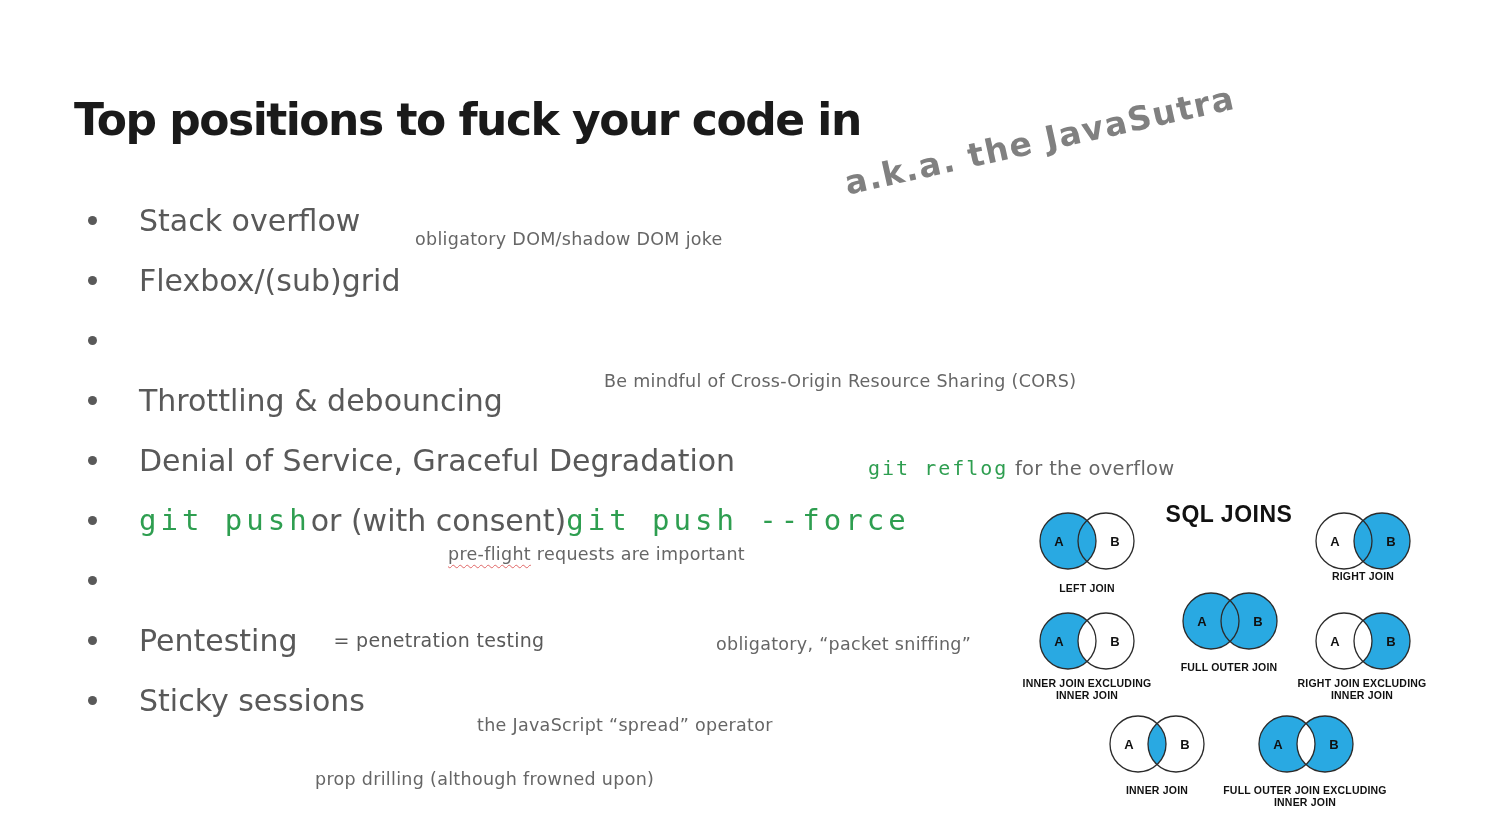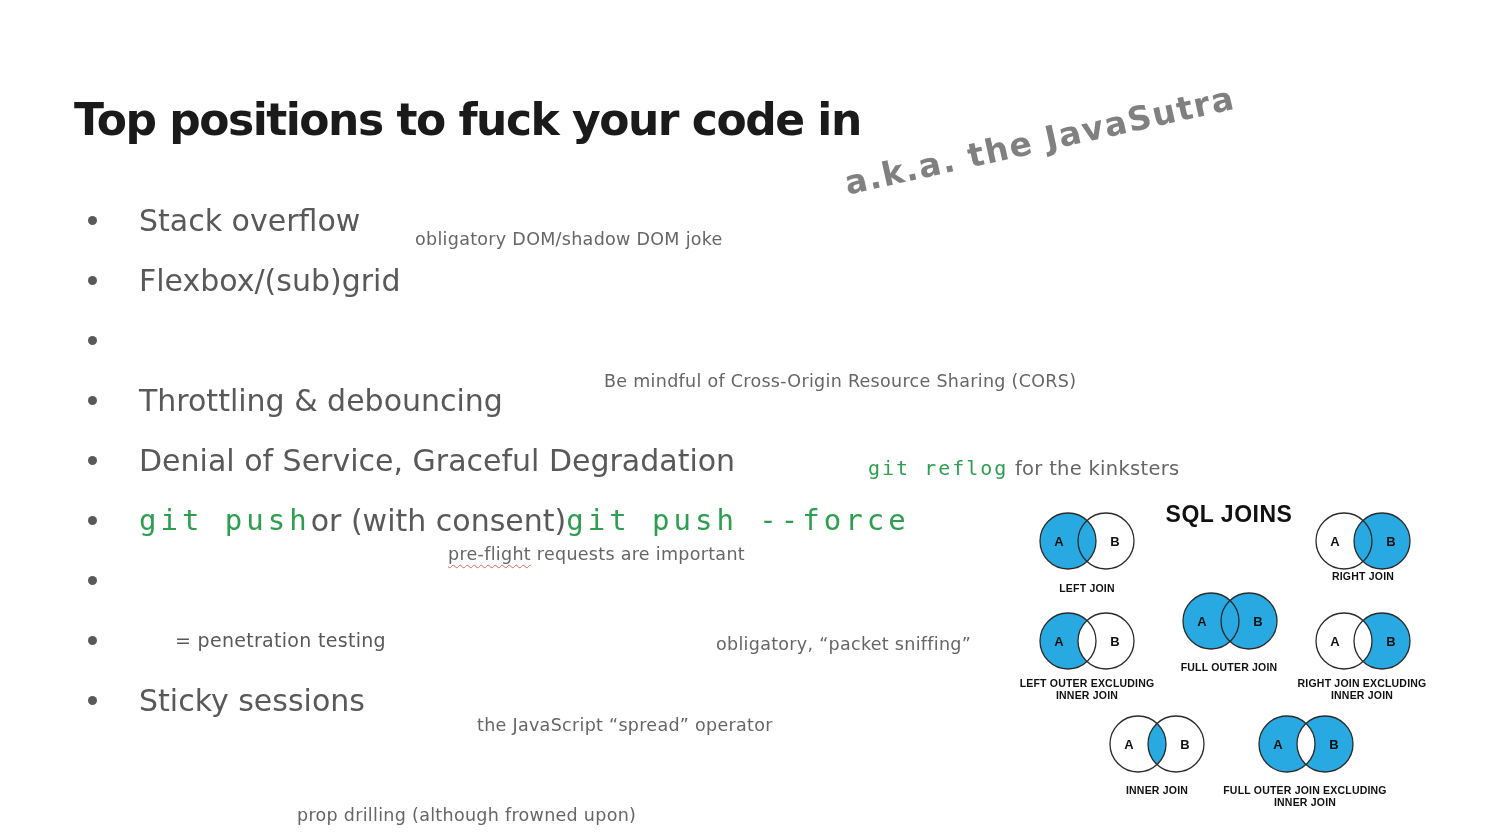--- a/index.html
+++ b/index.html
@@ -87,35 +87,36 @@
         <span class="dot"></span>
         <span class="b-code">git push</span>
         <span class="b-plain"> or (with consent) </span>
         <span class="b-code">git push --force</span>
       </div>
       <div class="bullet-row">
         <span class="dot"></span>
       </div>
       <div class="bullet-row">
         <span class="dot"></span>
+        <span class="b-plain">Pentesting</span>
         <span class="b-inline-note">= penetration testing</span>
       </div>
       <div class="bullet-row">
         <span class="dot"></span>
         <span class="b-plain">Sticky sessions</span>
       </div>
     </div>
   <div id="annotations">
       <div class="annotation" style="left: 415px; top: 229px;"><span class="n-note">obligatory DOM/shadow DOM joke</span></div>
       <div class="annotation" style="left: 604px; top: 371px;"><span class="n-note">Be mindful of Cross-Origin Resource Sharing (CORS)</span></div>
-      <div class="annotation" style="left: 868px; top: 456px;"><span class="n-code">git reflog</span><span class="n-note-lg"> for the kinksters</span></div>
+      <div class="annotation" style="left: 868px; top: 456px;"><span class="n-code">git reflog</span><span class="n-note-lg"> for the overflow</span></div>
       <div class="annotation" style="left: 448px; top: 544px;"><span class="n-note n-squiggle">pre-flight</span><span class="n-note"> requests are important</span></div>
       <div class="annotation" style="left: 716px; top: 634px; text-align: right;"><span class="n-note">obligatory, “packet sniffing”</span></div>
       <div class="annotation" style="left: 477px; top: 715px;"><span class="n-note">the JavaScript “spread” operator</span></div>
-      <div class="annotation" style="left: 297px; top: 769px; margin-top: 36px;"><span class="n-note">prop drilling (although frowned upon)</span></div>
+      <div class="annotation" style="left: 315px; top: 769px;"><span class="n-note">prop drilling (although frowned upon)</span></div>
     </div>
   <div>
     <div class="sql-title">SQL JOINS</div>
     <div id="venns">
         <div class="venn" style="left: 1037px; top: 510px;"><svg width="100" height="62" viewBox="0 0 100 62">
     <defs>
               <clipPath id="ca0">
                 <circle cx="31" cy="31" r="28"></circle>
               </clipPath>
             </defs>
@@ -152,21 +153,21 @@
               </clipPath>
             </defs>
     <circle cx="31" cy="31" r="28" fill="#29a9e2"></circle>
             <circle cx="69" cy="31" r="28" fill="#ffffff"></circle>
     <circle cx="31" cy="31" r="28" fill="none" stroke="#2b2b2b" stroke-width="1.3"></circle>
     <circle cx="69" cy="31" r="28" fill="none" stroke="#2b2b2b" stroke-width="1.3"></circle>
     <text x="22" y="36" class="vlabel">A</text>
     <text x="78" y="36" class="vlabel">B</text>
   </svg></div>
         <div class="join-label" style="left: 1087px; top: 677px;">
-          <div>LEFT OUTER EXCLUDING</div>
+          <div>INNER JOIN EXCLUDING</div>
           <div>INNER JOIN</div>
         </div>
         <div class="venn" style="left: 1180px; top: 590px;"><svg width="100" height="62" viewBox="0 0 100 62">
     <defs>
               <clipPath id="ca3">
                 <circle cx="31" cy="31" r="28"></circle>
               </clipPath>
             </defs>
     <circle cx="31" cy="31" r="28" fill="#29a9e2"></circle>
             <circle cx="69" cy="31" r="28" fill="#29a9e2"></circle>

